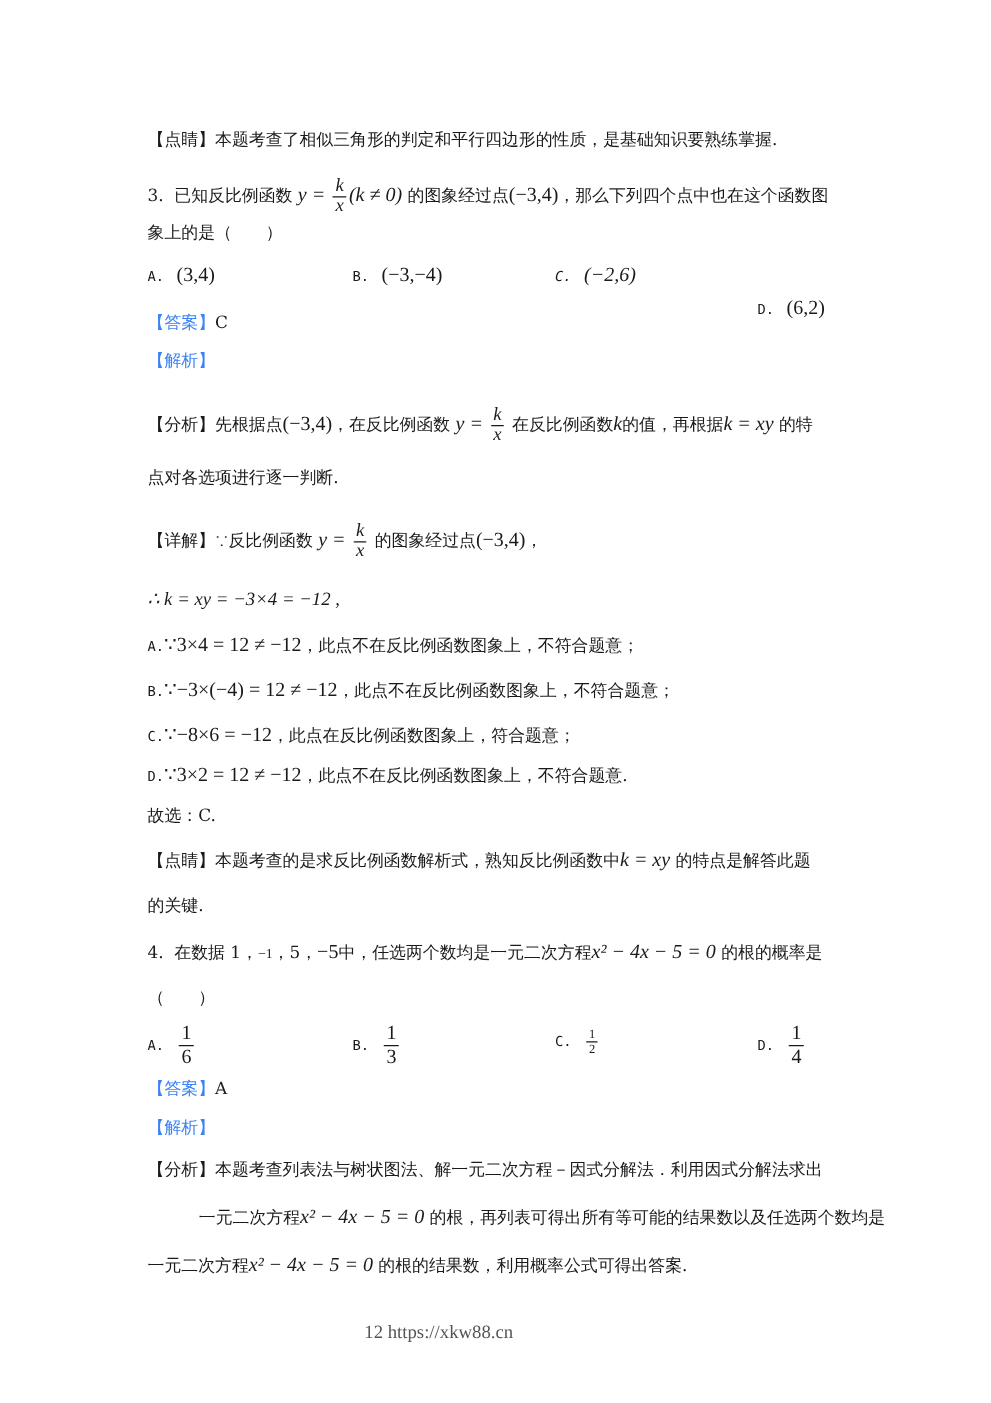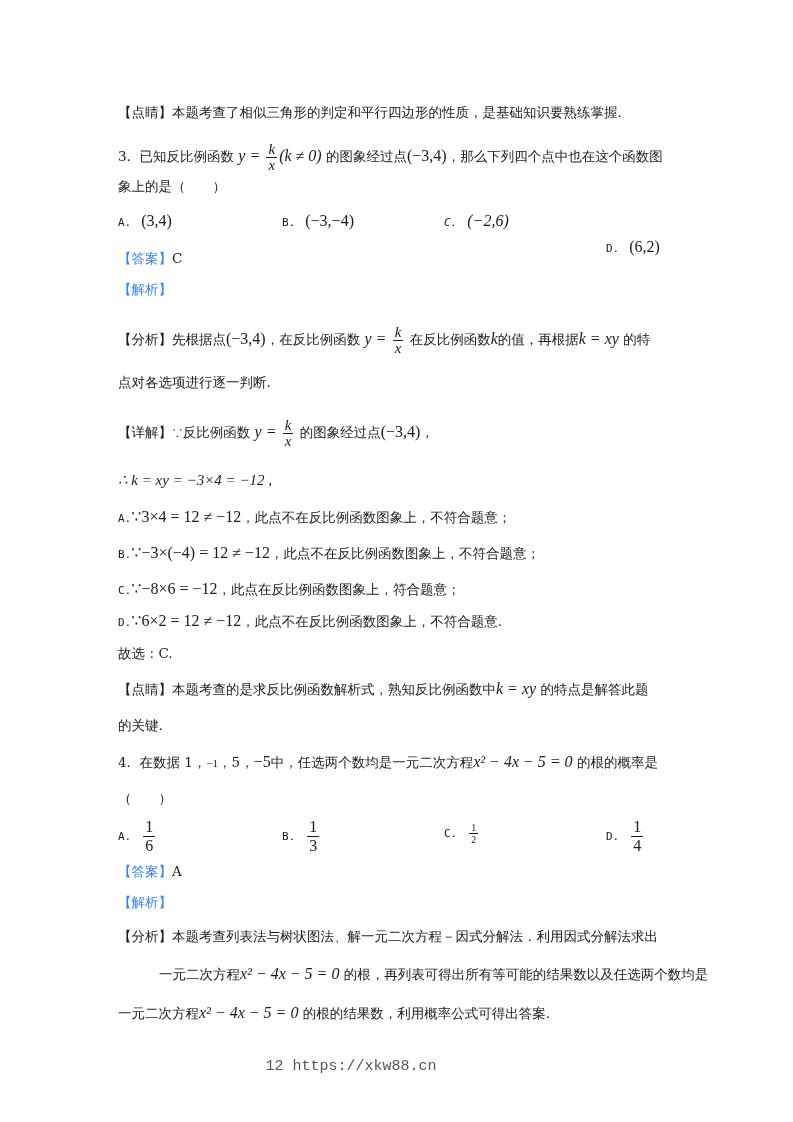--- a/index.html
+++ b/index.html
@@ -22,21 +22,21 @@
       font-size: 15px; line-height: 15px; margin: 0 2px;
     }
     .frac .n { padding: 0 2px; border-bottom: 1px solid #1a1a1a; }
     .frac .d { padding: 0 2px; }
     .frac.upright { font-style: normal; font-size: 16px; line-height: 18px; }
     .frac.small { font-style: normal; font-size: 10px; line-height: 11px; }
     .opt { position: absolute; font-size: 13px; }
     .opt .lbl { font-family: "DejaVu Sans Mono", "Liberation Mono", monospace; font-size: 11px; margin-right: 10px; }
     .footer {
       position: absolute; top: 1058px; left: 0; width: 702px; text-align: center;
-      font-family: Liberation Mono, monospace; font-size: 15px; color: #555;
+      font-family: Liberation Serif, serif; font-size: 15px; color: #555;
     }
   </style>
 </head>
 <body>
 
 <div class="line" style="top:102px;">
   <span class="tag">【点睛】</span><span>本题考查了相似三角形的判定和平行四边形的性质，是基础知识要熟练掌握.</span>
 </div>
 
 <div class="line" style="top:142px;">
@@ -81,21 +81,21 @@
       <span class="n">k</span>
       <span class="d">x</span>
     </span>
   <span>的图象经过点</span><span class="num">(−3,4)</span><span>，</span>
 </div>
 <div class="line math" style="top:470px; font-size:15px;">∴ k = xy = −3×4 = −12 ,</div>
 
 <div class="line" style="top:507px;"><span class="lbl" style="font-family:'DejaVu Sans Mono',monospace;font-size:11px;">A.</span><span class="num">∵3×4 = 12 ≠ −12</span><span>，此点不在反比例函数图象上，不符合题意；</span></div>
 <div class="line" style="top:543px;"><span class="lbl" style="font-family:'DejaVu Sans Mono',monospace;font-size:11px;">B.</span><span class="num">∵−3×(−4) = 12 ≠ −12</span><span>，此点不在反比例函数图象上，不符合题意；</span></div>
 <div class="line" style="top:579px;"><span class="lbl" style="font-family:'DejaVu Sans Mono',monospace;font-size:11px;">C.</span><span class="num">∵−8×6 = −12</span><span>，此点在反比例函数图象上，符合题意；</span></div>
-<div class="line" style="top:611px;"><span class="lbl" style="font-family:'DejaVu Sans Mono',monospace;font-size:11px;">D.</span><span class="num">∵6×2 = 12 ≠ −12</span><span>，此点不在反比例函数图象上，不符合题意.</span></div>
+<div class="line" style="top:611px;"><span class="lbl" style="font-family:'DejaVu Sans Mono',monospace;font-size:11px;">D.</span><span class="num">∵3×2 = 12 ≠ −12</span><span>，此点不在反比例函数图象上，不符合题意.</span></div>
 <div class="line" style="top:643px;">故选：C.</div>
 
 <div class="line" style="top:679px;">
   <span>【点睛】</span><span>本题考查的是求反比例函数解析式，熟知反比例函数中</span><span class="math">k = xy</span> <span>的特点是解答此题</span>
 </div>
 <div class="line" style="top:715px;">的关键.</div>
 
 <div class="line" style="top:752px;">
   <span>4.</span>&nbsp;
   <span>在数据 1，</span><span class="num" style="font-size:11px;">−1</span><span>，5，</span><span class="num">−5</span><span>中，任选两个数均是一元二次方程</span><span class="math">x² − 4x − 5 = 0</span> <span>的根的概率是</span>

